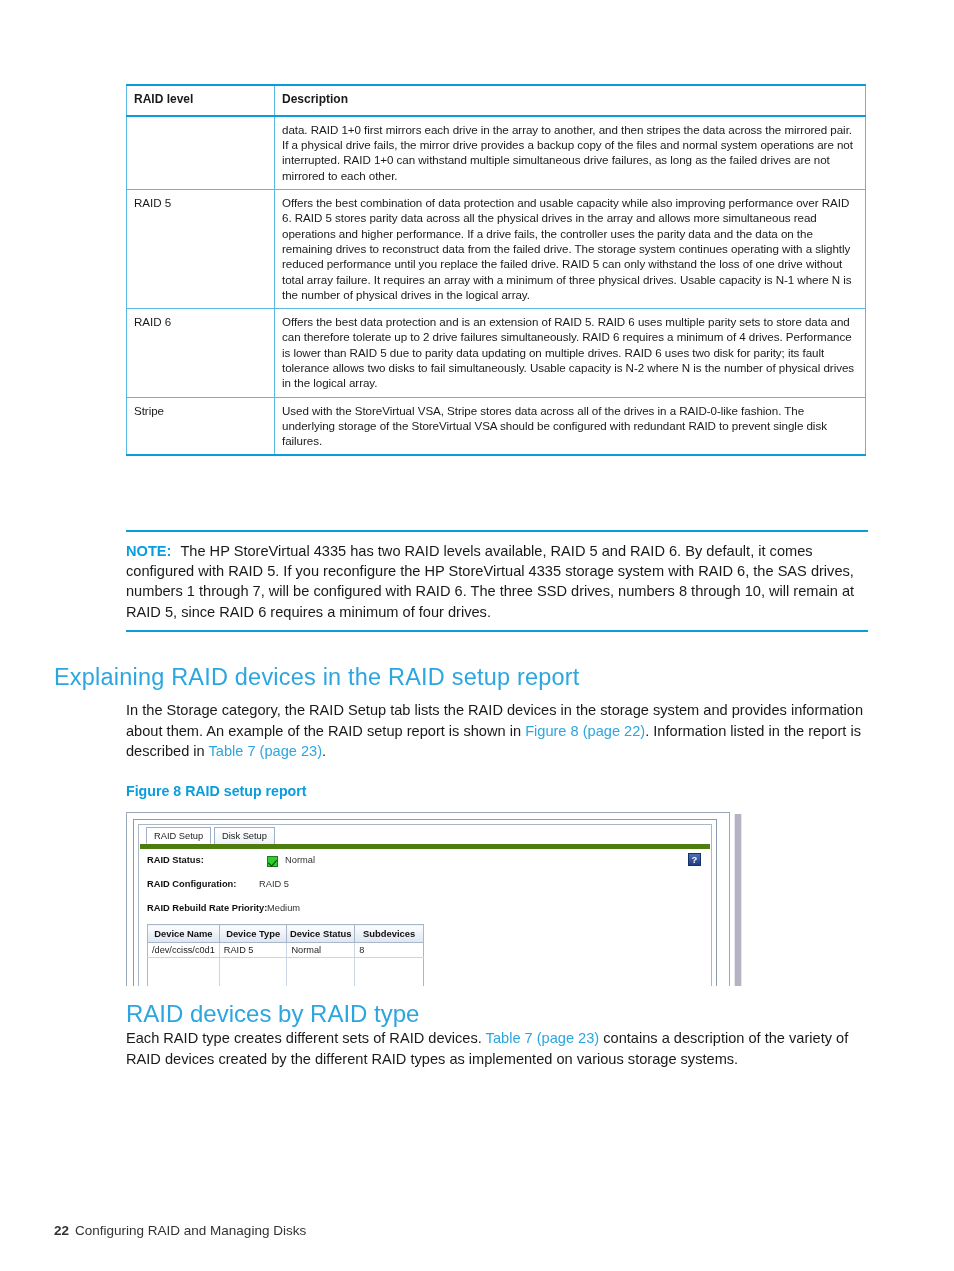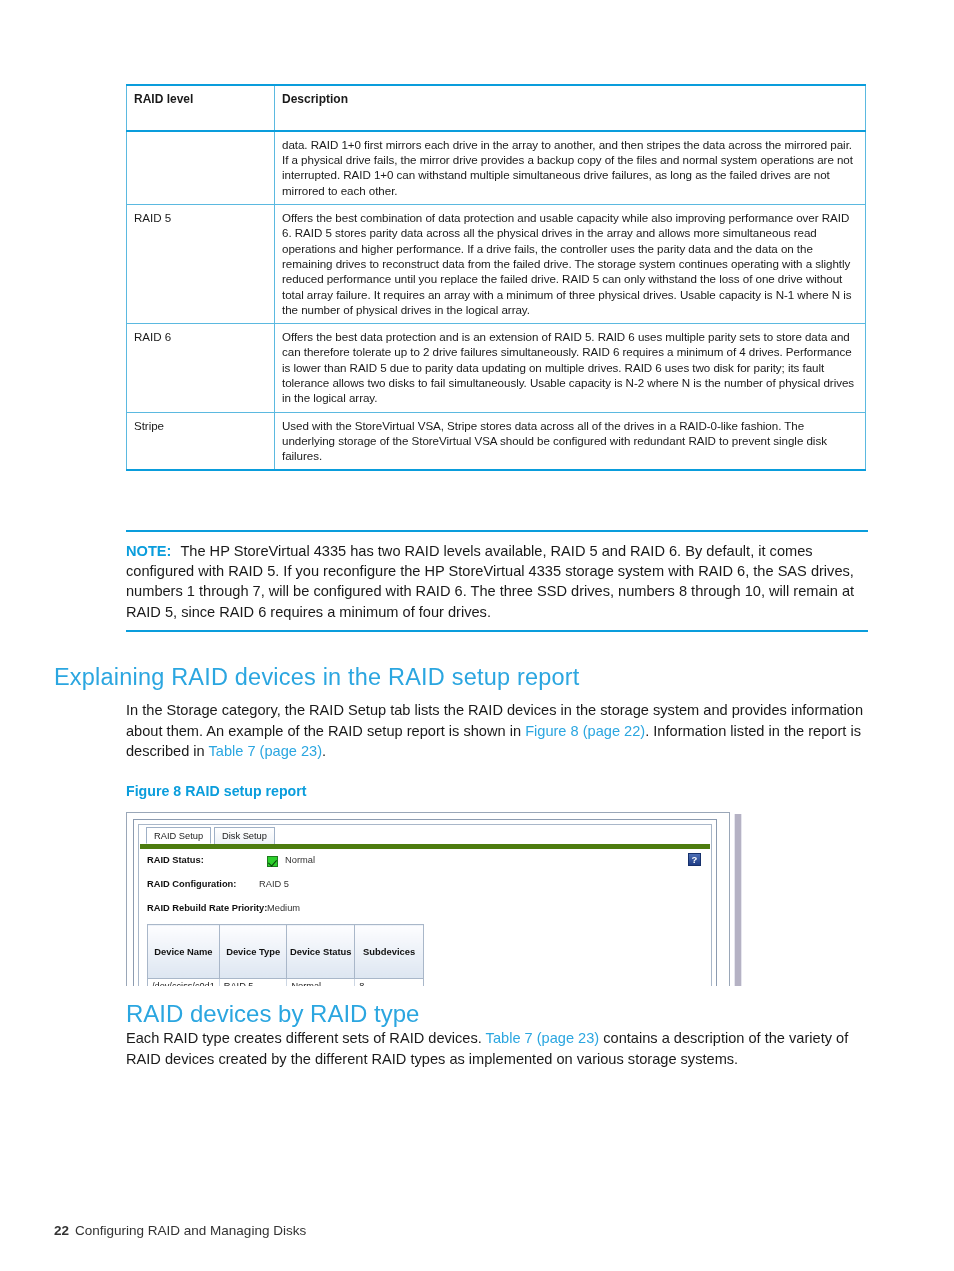--- a/index.html
+++ b/index.html
@@ -59,21 +59,21 @@
     font-size: 11.6px;
     line-height: 1.32;
     color: #1a1a1a;
   }
   .raid-table th:last-child, .raid-table td:last-child { border-right: none; border-radius: 11px; }
   .raid-table thead th {
     font-weight: bold;
     font-size: 12px;
     border-bottom: 2.5px solid #0a9ddc;
     padding-top: 6px;
-    padding-bottom: 22px;
+    padding-bottom: 7px;
   }
   .raid-table tbody tr { border-bottom: 1px solid #5bb9e0; }
   .raid-table tbody tr:last-child { border-bottom: none; }
   .raid-table tbody td { letter-spacing: -0.05px; }
 
   
   .note-block {
     position: absolute;
     left: 126px;
     top: 530px;
@@ -283,21 +283,21 @@
     font-size: 9.2px;
     border: 1px solid #a9b7c9;
   }
   .dev-table th {
     background: linear-gradient(#fdfdff,#dde6f1);
     border-right: 1px solid #a9b7c9;
     border-bottom: 1px solid #a9b7c9;
     font-weight: bold;
     font-size: 9.4px;
     color: #111;
-    padding: 21px 2px;
+    padding: 3px 2px;
     text-align: center;
   }
   .dev-table th:last-child { border-right: none; }
   .dev-table td {
     border-right: 1px solid #ccd6e3;
     border-bottom: 1px solid #ccd6e3;
     padding: 2px 4px;
     color: #222;
     background: #ffffff;
     text-align: left;

